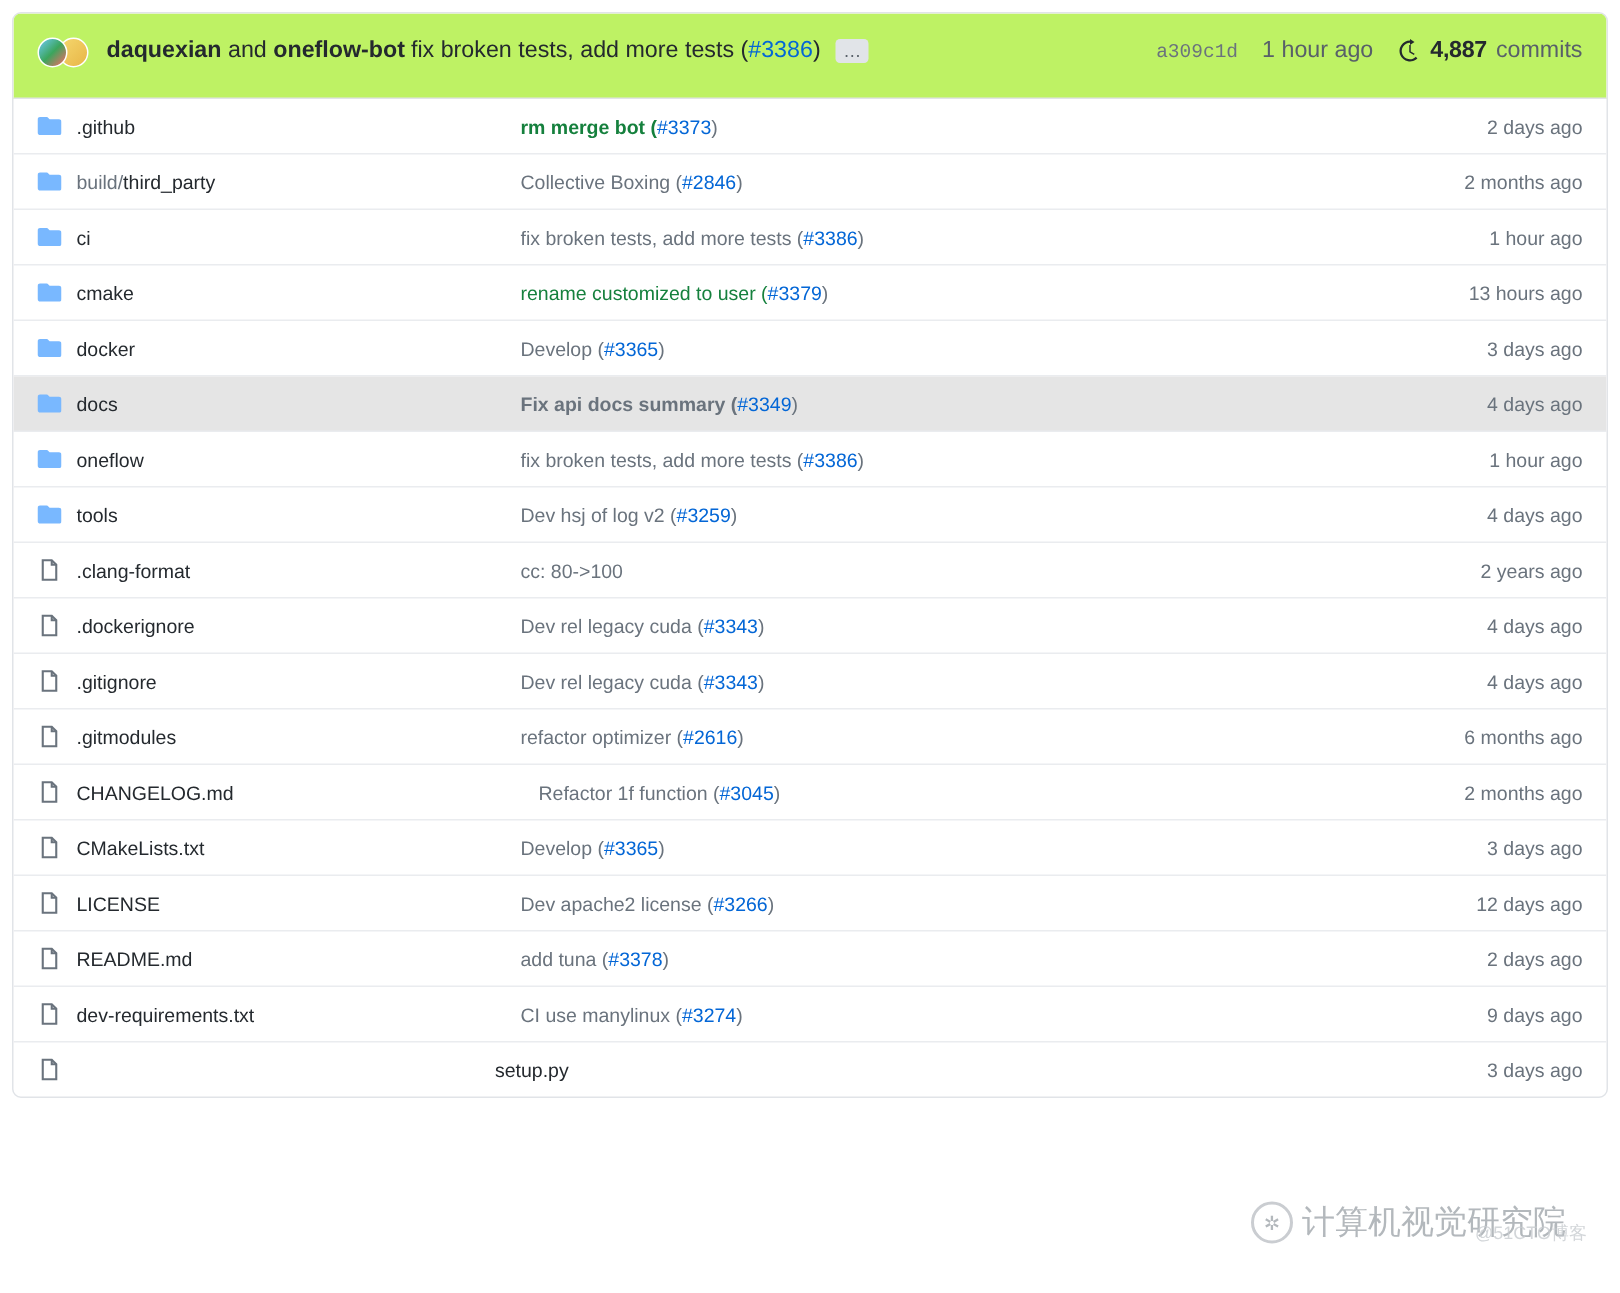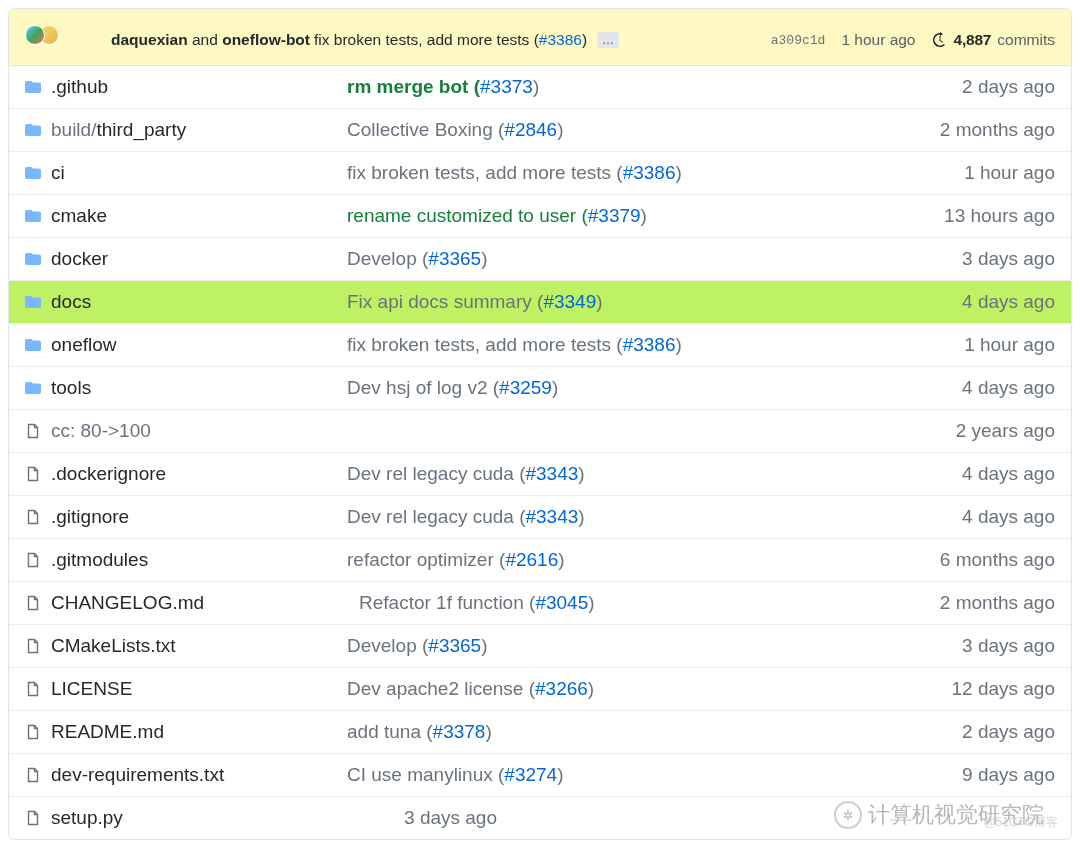--- a/index.html
+++ b/index.html
@@ -10,25 +10,24 @@
     background: #ffffff;
     padding: 8px;
   }
   .repo-box {
     border: 1px solid #e1e4e8;
     border-radius: 6px;
     overflow: hidden;
   }
   .header-row {
     display: flex;
-    align-items: flex-end;
+    align-items: flex-start;
     padding: 16px;
-    background: #fef9c3;
+    background: #bef264;
     border-bottom: 1px solid #e1e4e8;
-    gap: 40px;
   }
   .avatar-stack {
     display: flex;
     position: relative;
     width: 38px;
     height: 24px;
     margin-right: 8px;
   }
   .avatar {
     width: 20px;
@@ -88,24 +87,25 @@
   .history-icon {
     width: 16px;
     height: 16px;
     color: #24292e;
   }
   .row {
     display: flex;
     align-items: center;
     padding: 10px 16px;
     border-bottom: 1px solid #eaecef;
-    font-size: 19px;
+    font-size: 13px;
+    justify-content: space-between;
   }
   .row:last-child { border-bottom: none; }
-  .row.highlight { background: #bef264; }
+  .row.highlight { background: #e5e5e5; }
   .icon-cell {
     width: 26px;
     flex: 0 0 26px;
     display: flex;
     align-items: center;
     color: #79b8ff;
   }
   .icon-cell.file-color { color: #6a737d; }
   .folder-svg, .file-svg { width: 16px; height: 16px; }
   .name-cell {
@@ -250,21 +250,21 @@
         <div class="msg-cell"><a style="color: rgb(106, 115, 125);"><span>Develop (</span><a class="pr">#3365</a><span>)</span></a></div>
         <div class="time-cell">3 days ago</div>
       </div>
       <div class="row highlight">
         <div class="icon-cell">
           <svg class="folder-svg" viewBox="0 0 16 16" fill="currentColor">
             <path d="M1.75 2A1.75 1.75 0 0 0 0 3.75v8.5C0 13.216.784 14 1.75 14h12.5A1.75 1.75 0 0 0 16 12.25v-7A1.75 1.75 0 0 0 14.25 3.5H8.06L6.72 2.22A.75.75 0 0 0 6.19 2H1.75z"></path>
           </svg>
         </div>
         <div class="name-cell"><a>docs</a></div>
-        <div class="msg-cell"><a style="color: rgb(106, 115, 125);"><span>Fix api docs summary (</span><a class="pr">#3349</a><span>)</span></a></div>
+        <div class="msg-cell"><a style="color: rgb(106, 115, 125); font-weight: bold;"><span>Fix api docs summary (</span><a class="pr">#3349</a><span>)</span></a></div>
         <div class="time-cell">4 days ago</div>
       </div>
       <div class="row">
         <div class="icon-cell">
           <svg class="folder-svg" viewBox="0 0 16 16" fill="currentColor">
             <path d="M1.75 2A1.75 1.75 0 0 0 0 3.75v8.5C0 13.216.784 14 1.75 14h12.5A1.75 1.75 0 0 0 16 12.25v-7A1.75 1.75 0 0 0 14.25 3.5H8.06L6.72 2.22A.75.75 0 0 0 6.19 2H1.75z"></path>
           </svg>
         </div>
         <div class="name-cell"><a>oneflow</a></div>
         <div class="msg-cell"><a style="color: rgb(106, 115, 125);"><span>fix broken tests, add more tests (</span><a class="pr">#3386</a><span>)</span></a></div>
@@ -280,20 +280,21 @@
         <div class="msg-cell"><a style="color: rgb(106, 115, 125);"><span>Dev hsj of log v2 (</span><a class="pr">#3259</a><span>)</span></a></div>
         <div class="time-cell">4 days ago</div>
       </div>
       <div class="row">
         <div class="icon-cell file-color">
           <svg class="file-svg" viewBox="0 0 16 16" fill="none" stroke="currentColor" stroke-width="1.4">
             <path d="M3.5 1.5h6l3 3v10h-9z"></path>
             <path d="M9.5 1.5v3h3"></path>
           </svg>
         </div>
+        <div class="name-cell"><a>.clang-format</a></div>
         <div class="msg-cell"><a style="color: rgb(106, 115, 125);"><span>cc: 80-&gt;100</span></a></div>
         <div class="time-cell">2 years ago</div>
       </div>
       <div class="row">
         <div class="icon-cell file-color">
           <svg class="file-svg" viewBox="0 0 16 16" fill="none" stroke="currentColor" stroke-width="1.4">
             <path d="M3.5 1.5h6l3 3v10h-9z"></path>
             <path d="M9.5 1.5v3h3"></path>
           </svg>
         </div>

